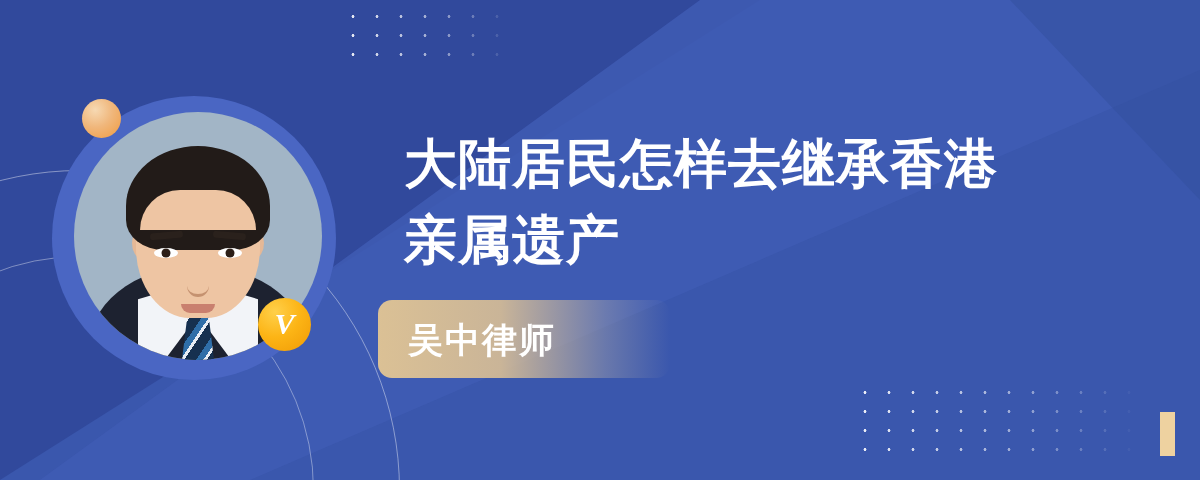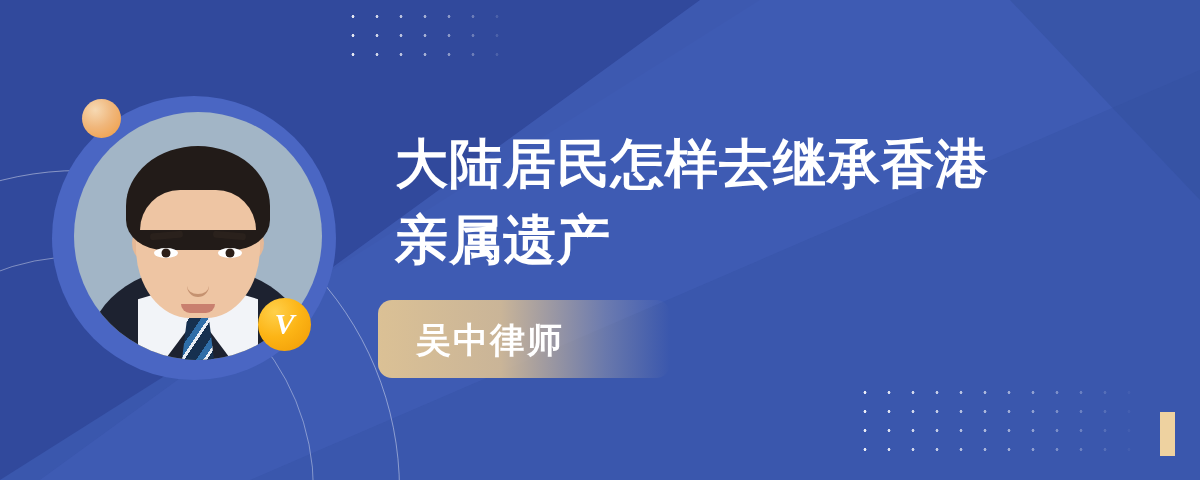--- a/index.html
+++ b/index.html
@@ -298,21 +298,21 @@
     font-weight: 700;
     font-style: italic;
     line-height: 1;
     font-family: "Liberation Serif", serif;
     transform: translateY(-1px);
   }
 
   
   .headline {
     position: absolute;
-    left: 395px;
+    left: 404px;
     top: 126px;
     width: 700px;
     color: #ffffff;
     font-size: 53px;
     font-weight: 700;
     line-height: 1.44;
     letter-spacing: 1px;
     white-space: pre-line;
   }
 
@@ -325,21 +325,21 @@
     border-radius: 14px;
     background: linear-gradient(to right,
       rgba(224,196,148,.97) 0%,
       rgba(221,193,148,.88) 42%,
       rgba(170,166,170,.42) 78%,
       rgba(120,140,195,0) 100%);
     display: flex;
     align-items: center;
   }
   .author-pill .name {
-    margin-left: 38px;
+    margin-left: 30px;
     color: #ffffff;
     font-size: 35px;
     font-weight: 700;
     letter-spacing: 2px;
     line-height: 1;
   }
 </style>
 </head>
 <body>
 

